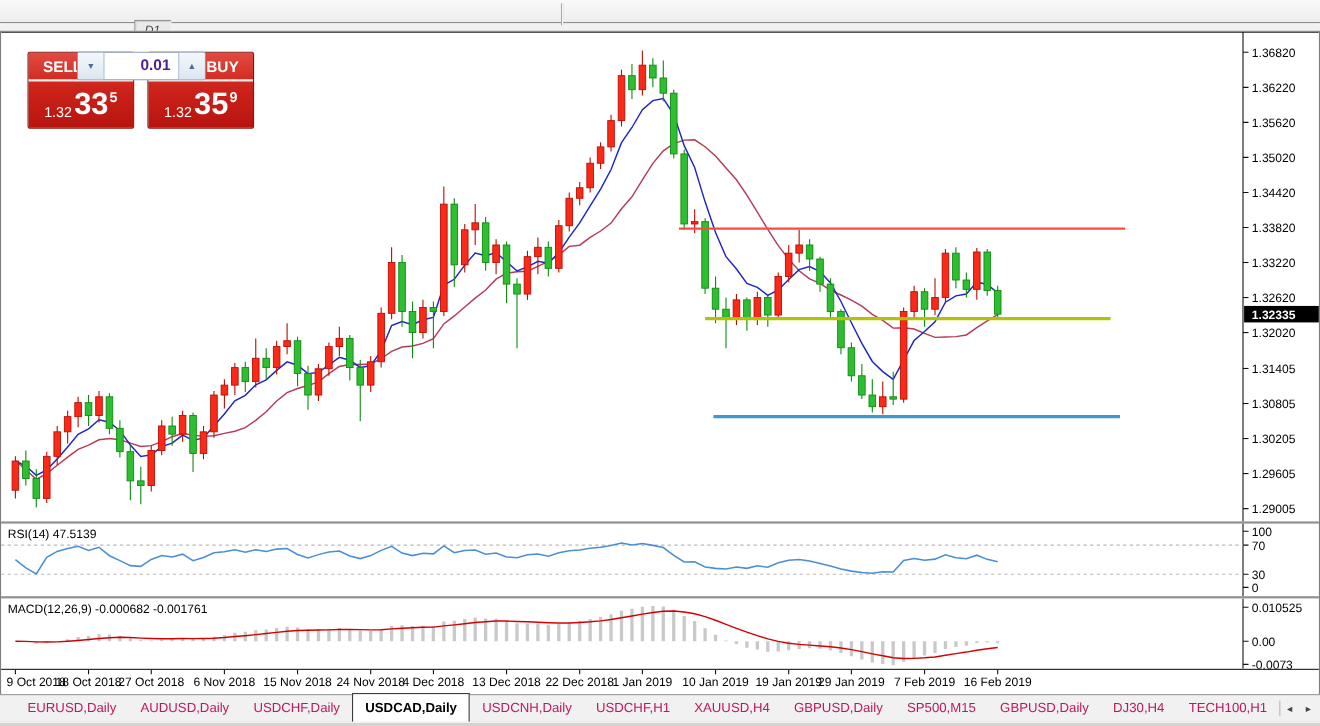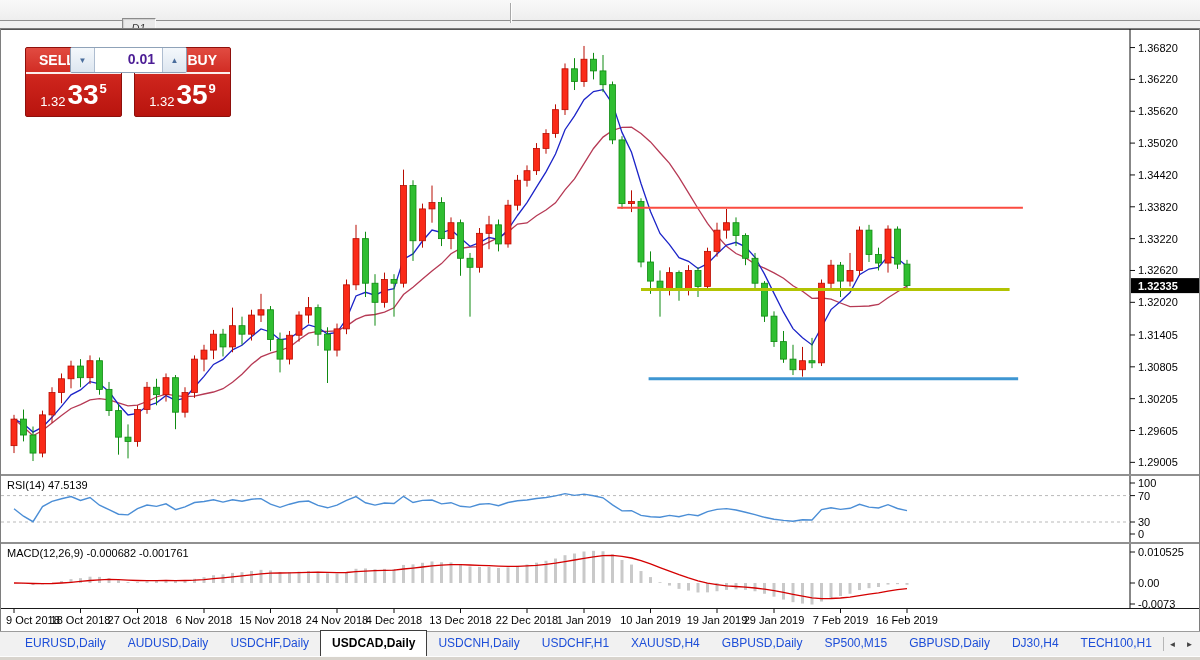--- a/index.html
+++ b/index.html
@@ -43,21 +43,21 @@
   .spin-btn{width:23px;display:flex;align-items:center;justify-content:center;
     background:linear-gradient(#f4f8fc,#dde6f0);color:#4a6d9c;font-size:8px;cursor:default;}
   .spin-btn.down{border-right:1px solid #aebdd0;}
   .spin-btn.up{border-left:1px solid #aebdd0;}
   .vol-value{flex:1;text-align:right;padding-right:7px;font-size:14px;font-weight:700;
     line-height:23px;color:#4c1d95;}
   
   #tabbar{position:absolute;left:0;top:631px;width:1200px;height:25px;
     background:#f1f1f1;border-top:1px solid #9c9c9c;display:flex;align-items:stretch;
     padding-left:14px;box-sizing:border-box;font-size:12px;}
-  .tab{padding:0 11px;line-height:23px;color:#1d4ed8;white-space:nowrap;}
+  .tab{padding:0 11px;line-height:23px;color:#be185d;white-space:nowrap;}
   .tab.active{background:#fff;border:1px solid #3e3e3e;border-bottom:none;
     font-weight:700;color:#000;margin-top:-2px;line-height:25px;z-index:3;}
   .tab-sep{width:1px;background:#b6b6b6;margin:5px 0;}
   #tab-scroll{margin-left:auto;display:flex;align-items:center;padding-right:4px;}
   .scroll-btn{width:17px;text-align:center;color:#444;font-size:8px;cursor:default;}
   #statusbar{position:absolute;left:0;top:656px;width:1200px;height:4px;
     background:#d8d4cd;border-top:1px solid #fdfdfd;}
   text{font-family:"Liberation Sans",sans-serif;}
 </style>
 </head>

